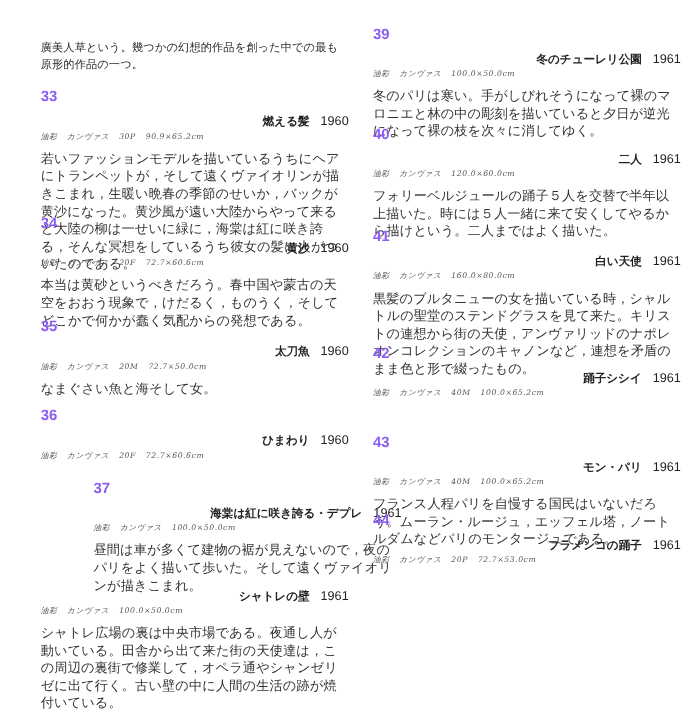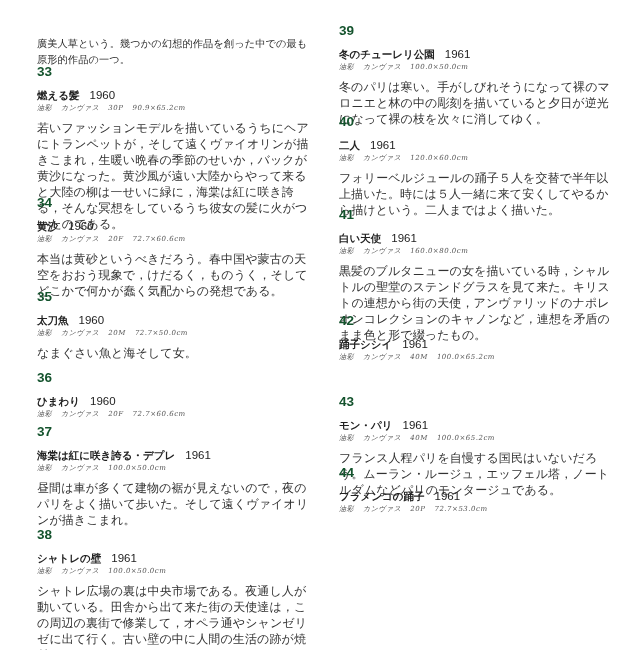--- a/index.html
+++ b/index.html
@@ -41,31 +41,32 @@
     .entry {
       position: absolute;
       left: 0;
       width: 280px;
     }
     .num {
       font-family: "Liberation Sans", "DejaVu Sans", sans-serif;
       font-weight: bold;
       font-size: 13.5px;
       line-height: 16px;
-      color: #14532d;
+      color: #8b5cf6;
       margin: 0;
     }
     .title {
       margin-top: 8px;
       font-family: "DejaVu Sans", "Liberation Sans", sans-serif;
       font-weight: bold;
       font-size: 10.5px;
       line-height: 14px;
       color: #222;
       white-space: nowrap;
+      text-align: right;
     }
     .title .year {
       font-family: "Liberation Sans", "DejaVu Sans", sans-serif;
       font-weight: normal;
       font-size: 11.5px;
       margin-left: 10px;
     }
     .meta {
       margin-top: 1px;
       font-size: 7px;
@@ -85,21 +86,21 @@
   </style>
 </head>
 <body>
 
 <div class="page">
 
   <div class="col col-left">
 
     <p class="intro">廣美人草という。幾つかの幻想的作品を創った中での最も原形的作品の一つ。</p>
 
-    <div class="entry" style="top:64px;">
+    <div class="entry" style="top:80px;">
       <div class="num">33</div>
       <div class="title"><span>燃える髪</span><span class="year">1960</span></div>
       <div class="meta"><span>油彩</span><span>カンヴァス</span><span>30P</span><span>90.9×65.2cm</span></div>
       <div class="desc">若いファッションモデルを描いているうちにヘアにトランペットが，そして遠くヴァイオリンが描きこまれ，生暖い晩春の季節のせいか，バックが黄沙になった。黄沙風が遠い大陸からやって来ると大陸の柳は一せいに緑に，海棠は紅に咲き誇る，そんな冥想をしているうち彼女の髪に火がついたのである。</div>
     </div>
 
     <div class="entry" style="top:195px;">
       <div class="num">34</div>
       <div class="title"><span>黄沙</span><span class="year">1960</span></div>
       <div class="meta"><span>油彩</span><span>カンヴァス</span><span>20F</span><span>72.7×60.6cm</span></div>
@@ -112,29 +113,28 @@
       <div class="meta"><span>油彩</span><span>カンヴァス</span><span>20M</span><span>72.7×50.0cm</span></div>
       <div class="desc">なまぐさい魚と海そして女。</div>
     </div>
 
     <div class="entry" style="top:370px;">
       <div class="num">36</div>
       <div class="title"><span>ひまわり</span><span class="year">1960</span></div>
       <div class="meta"><span>油彩</span><span>カンヴァス</span><span>20F</span><span>72.7×60.6cm</span></div>
     </div>
 
-    <div class="entry" style="top:424px;">
+    <div class="entry" style="top:436px;margin-left:48px;">
       <div class="num">37</div>
       <div class="title"><span>海棠は紅に咲き誇る・デプレ</span><span class="year">1961</span></div>
       <div class="meta"><span>油彩</span><span>カンヴァス</span><span>100.0×50.0cm</span></div>
       <div class="desc">昼間は車が多くて建物の裾が見えないので，夜のパリをよく描いて歩いた。そして遠くヴァイオリンが描きこまれ。</div>
     </div>
 
     <div class="entry" style="top:527px;">
-      <div class="num">38</div>
       <div class="title"><span>シャトレの壁</span><span class="year">1961</span></div>
       <div class="meta"><span>油彩</span><span>カンヴァス</span><span>100.0×50.0cm</span></div>
       <div class="desc">シャトレ広場の裏は中央市場である。夜通し人が動いている。田舎から出て来た街の天使達は，この周辺の裏街で修業して，オペラ通やシャンゼリゼに出て行く。古い壁の中に人間の生活の跡が焼付いている。</div>
     </div>
   </div>
 
   <div class="col col-right">
 
     <div class="entry" style="top:23px;">
       <div class="num">39</div>

